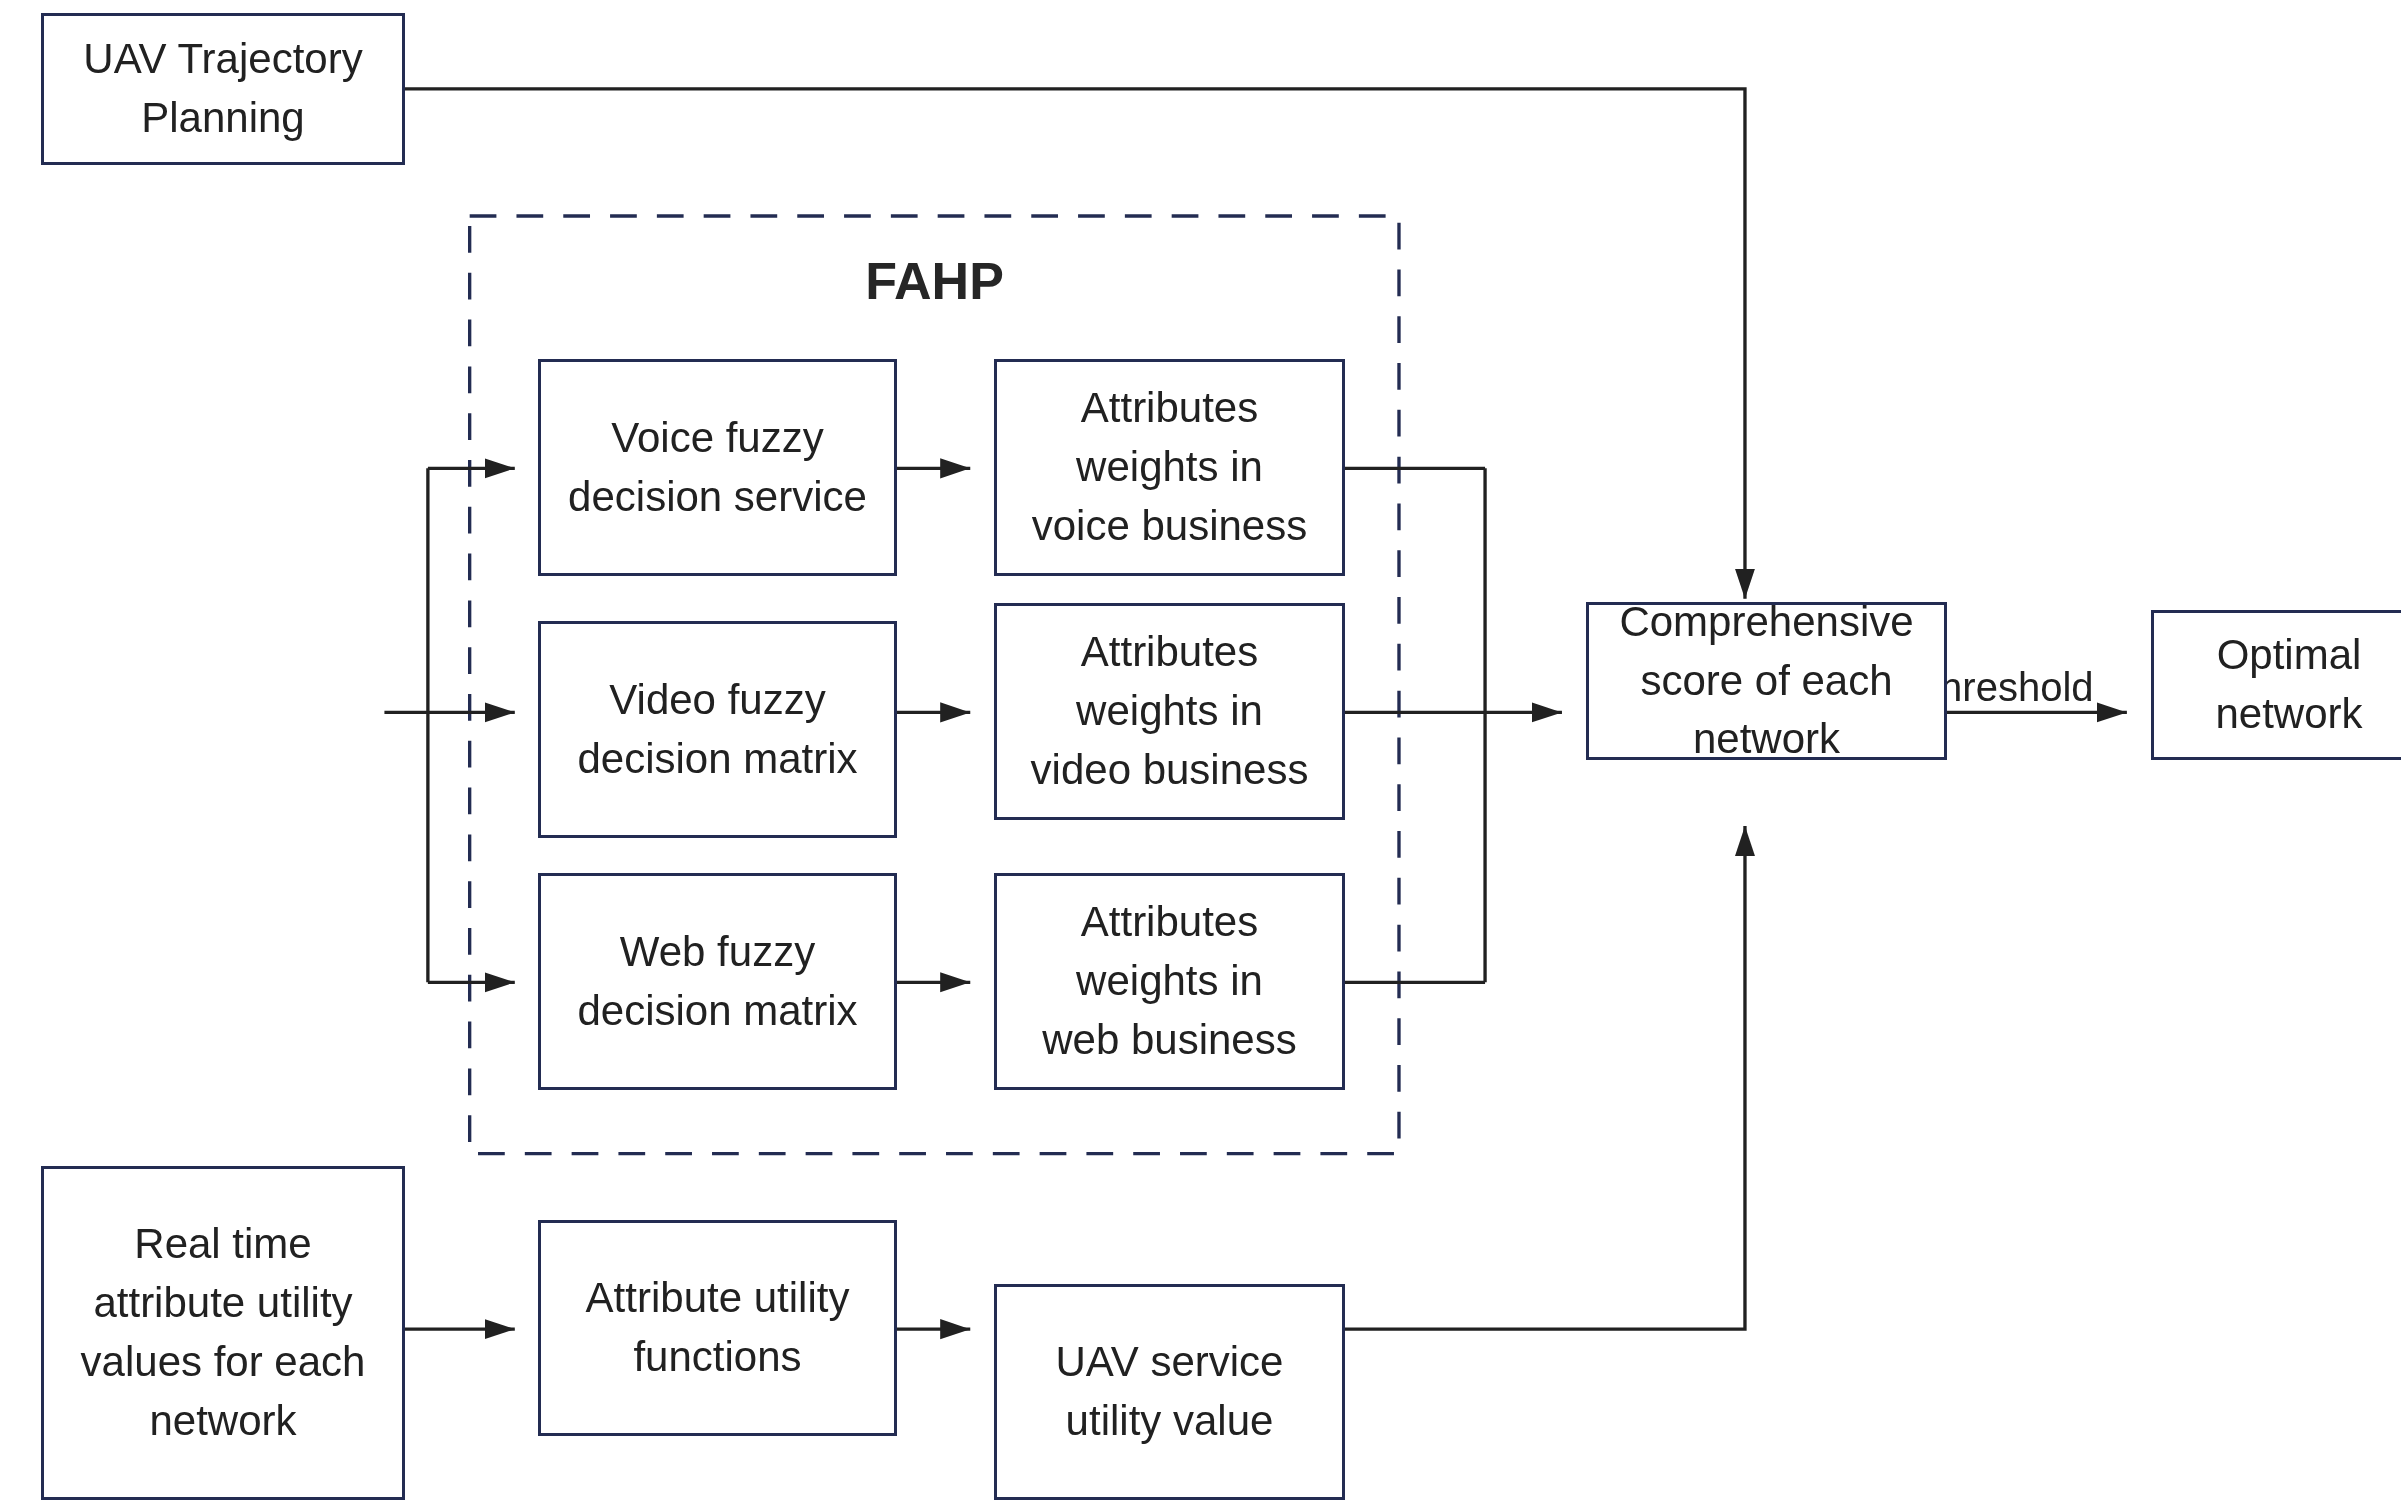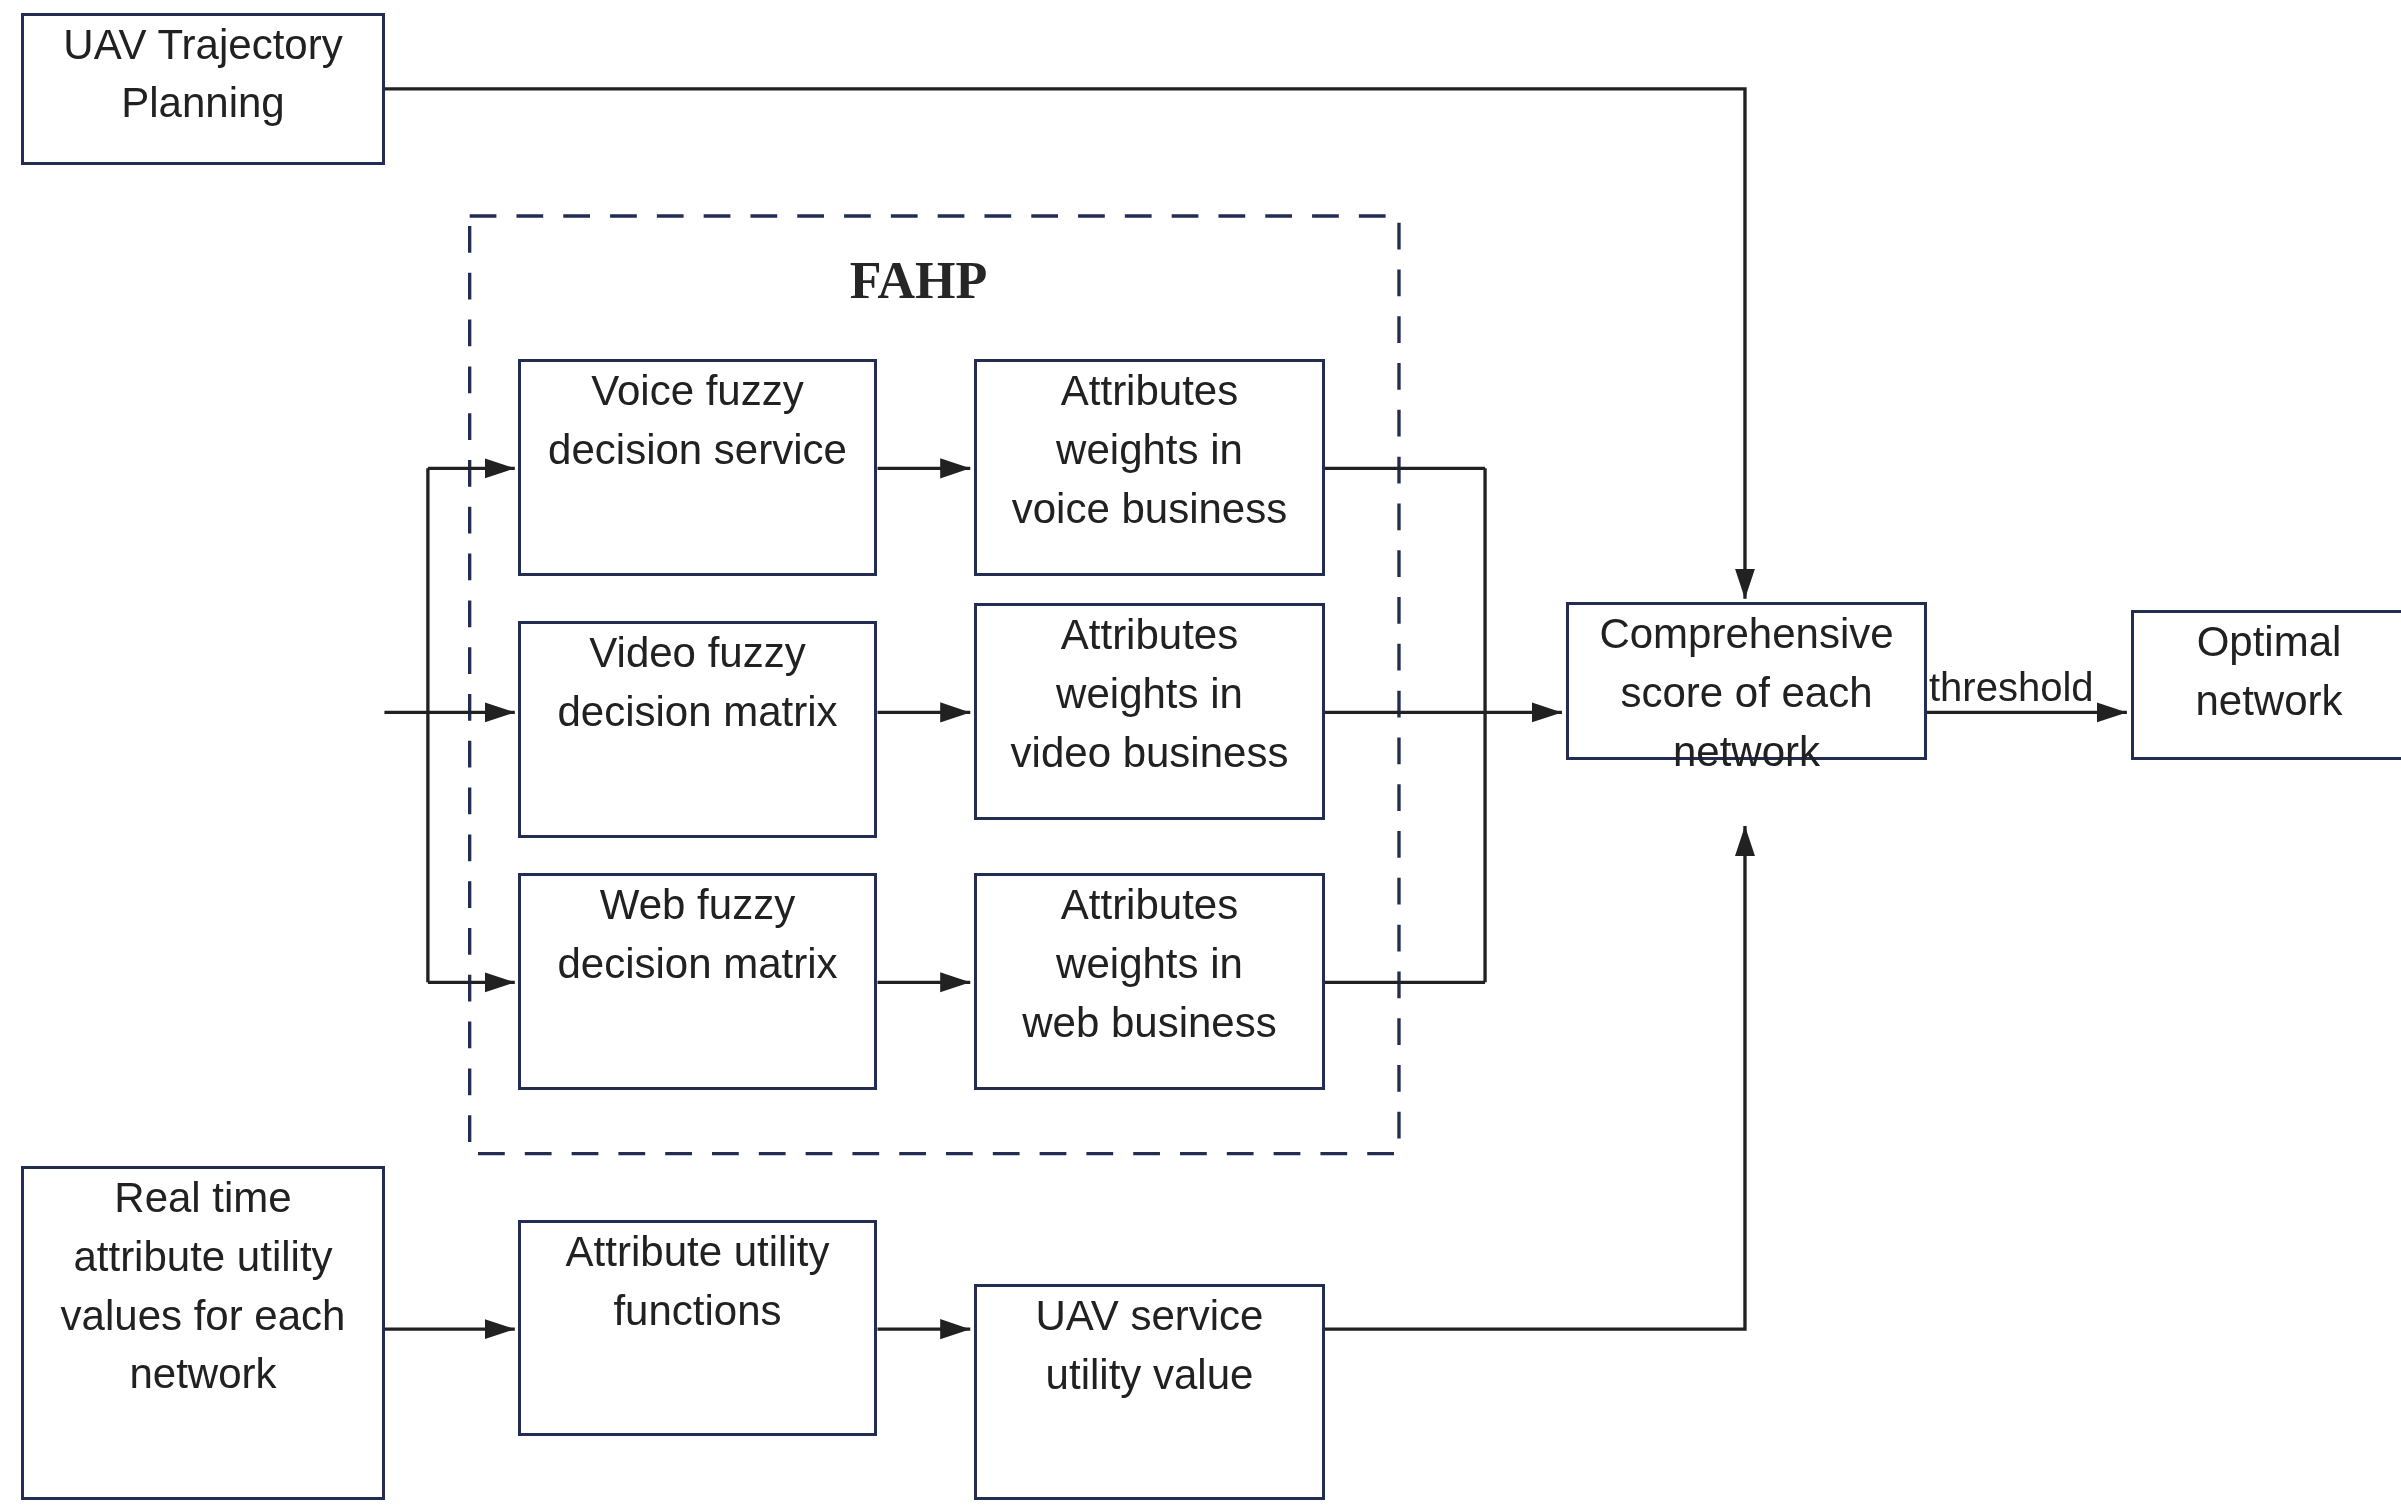--- a/index.html
+++ b/index.html
@@ -10,24 +10,24 @@
   }
   *{margin:0;padding:0;box-sizing:border-box;}
   html,body{background:var(--c-bg);}
   body{width:2401px;height:1510px;overflow:hidden;
        font-family:"Liberation Sans","DejaVu Sans",sans-serif;color:var(--c-text);}
   .stage{position:absolute;left:0;top:0;width:2401px;height:1510px;background:var(--c-bg);}
   .wires{position:absolute;left:0;top:0;width:2401px;height:1510px;}
   .wires path.edge{fill:none;stroke:var(--c-line);stroke-width:4;}
   .wires rect.group-border{fill:none;stroke:var(--c-border);stroke-width:4;stroke-dasharray:32 24;}
   .box{position:absolute;background:var(--c-bg);border:3.3px solid var(--c-border);
-       display:flex;justify-content:center;text-align:center;}
+       display:flex;align-items:center;justify-content:center;text-align:center;margin-left:20px;}
   .lbl{white-space:pre-line;font-size:42px;line-height:1.4;color:var(--c-text);}
-  .group-title{position:absolute;left:454px;top:251px;width:929px;text-align:center;
-       font-size:52px;font-weight:bold;color:#262626;font-family:Liberation Serif, serif;}
+  .group-title{position:absolute;left:470px;top:251px;width:929px;text-align:center;
+       font-size:52px;font-weight:bold;color:#262626;}
   .edge-label{position:absolute;left:1929px;top:665px;width:204px;text-align:left;
        font-size:40px;color:var(--c-text);}
 </style>
 </head>
 <body>
 
 <div class="stage">
 
   <svg class="wires" viewBox="0 0 2873 1806" xmlns="http://www.w3.org/2000/svg">
     <defs>

